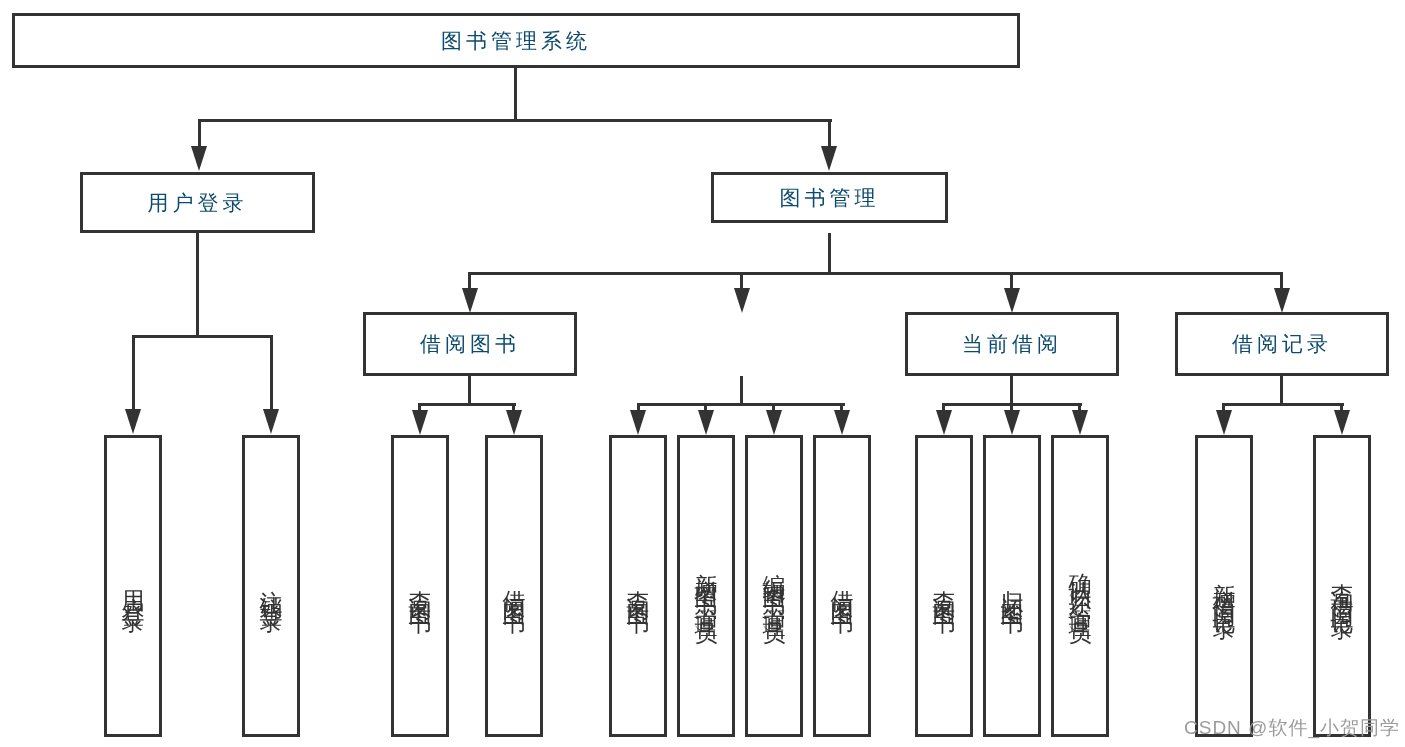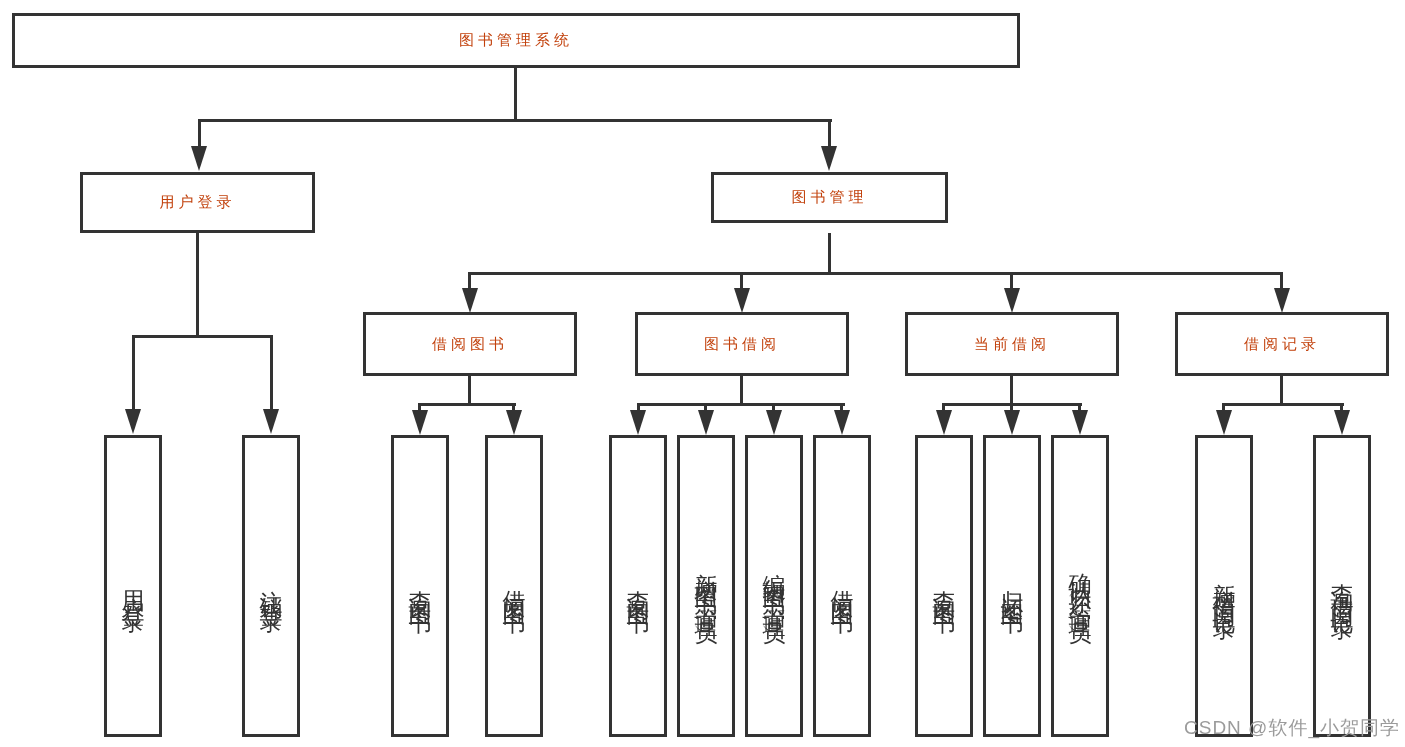--- a/index.html
+++ b/index.html
@@ -14,23 +14,23 @@
     position:absolute;
     box-sizing:border-box;
     border:3px solid #333333;
     background:#ffffff;
     display:flex;
     align-items:center;
     justify-content:center;
     color:#333333;
   }
   .hlabel{
-    font-size:15px;
+    font-size:21px;
     letter-spacing:4px;
-    color:#c2410c;
+    color:#0c4a6e;
     white-space:nowrap;
   }
   .vlabel{
     writing-mode:vertical-rl;
     text-orientation:mixed;
     font-size:23px;
     letter-spacing:7px;
     color:#333333;
     line-height:1;
     white-space:nowrap;
@@ -88,23 +88,20 @@
   <div class="vline" style="left:740px;top:272px;height:19px"></div>
   <div class="vline" style="left:1010px;top:272px;height:19px"></div>
   <div class="vline" style="left:1280px;top:272px;height:19px"></div>
   <div class="arrow" style="left:462px;top:288px"></div>
   <div class="arrow" style="left:734px;top:288px"></div>
   <div class="arrow" style="left:1004px;top:288px"></div>
   <div class="arrow" style="left:1274px;top:288px"></div>
 
   <div class="box" style="left:363px;top:312px;width:214px;height:64px">
     <span class="hlabel">借阅图书</span>
-  </div>
-  <div class="box" style="left:635px;top:312px;width:214px;height:64px">
-    <span class="hlabel">图书借阅</span>
   </div>
   <div class="box" style="left:1175px;top:312px;width:214px;height:64px">
     <span class="hlabel">借阅记录</span>
   </div>
   <div class="box" style="left:905px;top:312px;width:214px;height:64px">
     <span class="hlabel">当前借阅</span>
   </div>
 
   <div class="vline" style="left:468px;top:376px;height:30px"></div>
   <div class="hline" style="left:418px;top:403px;width:98px"></div>

